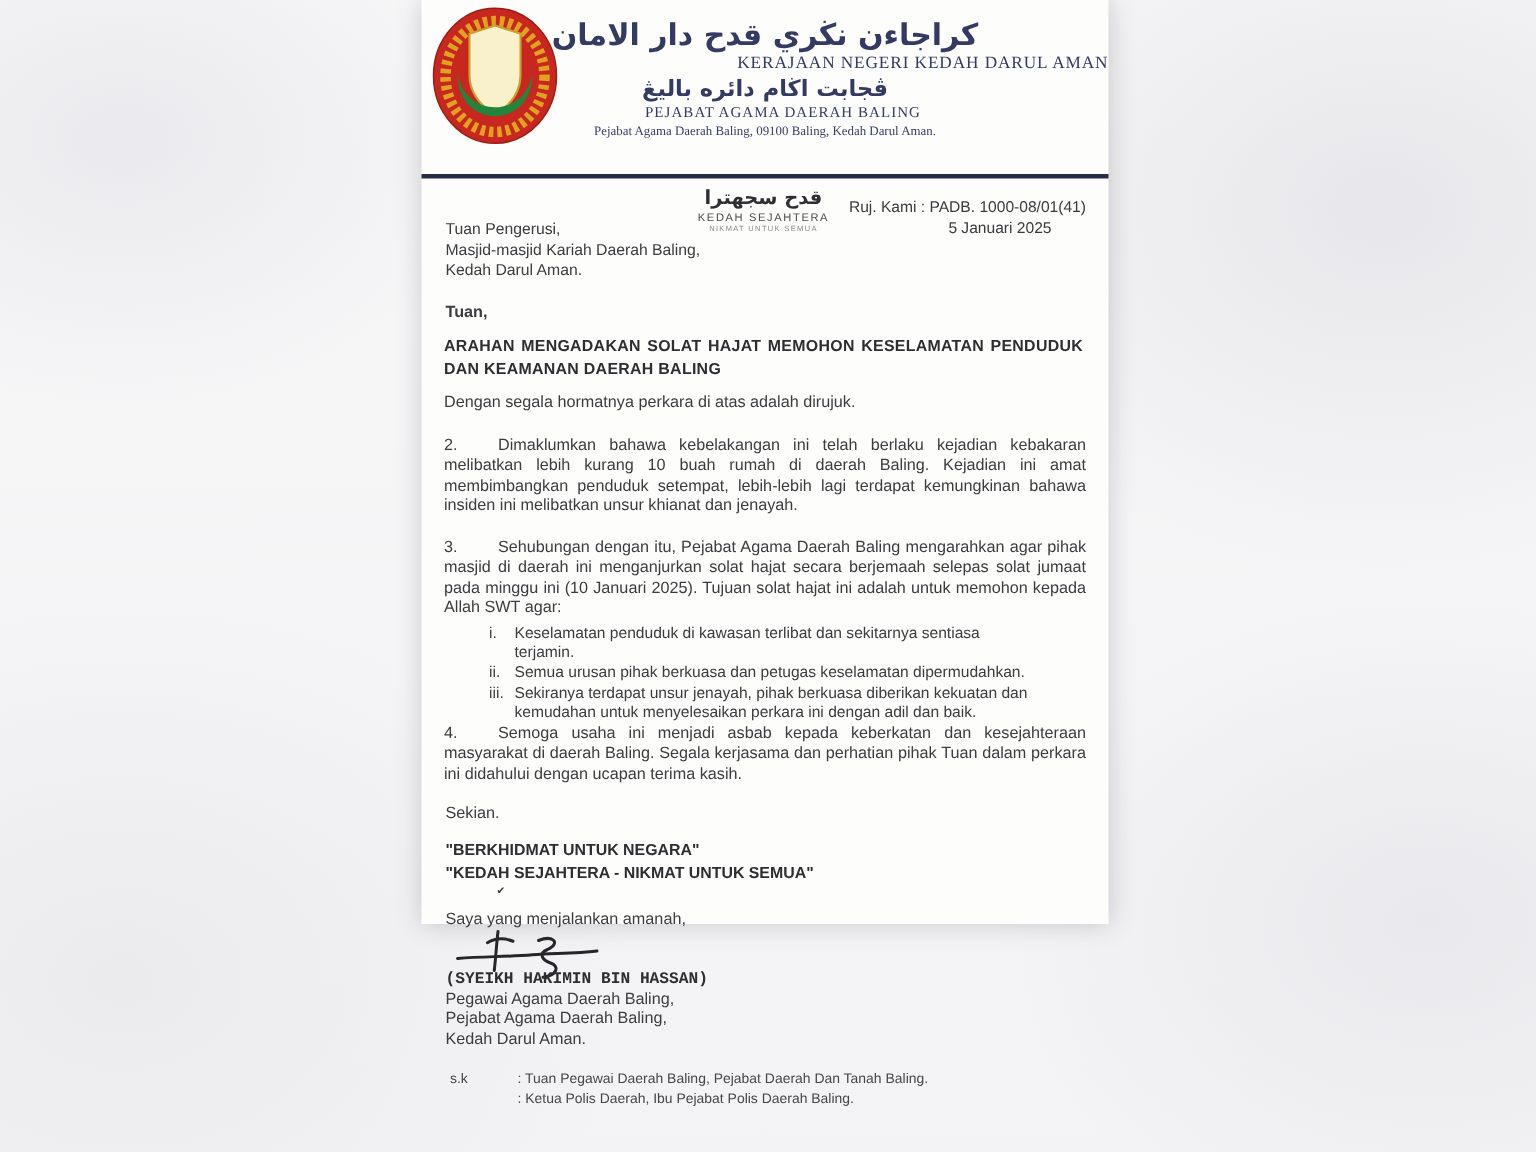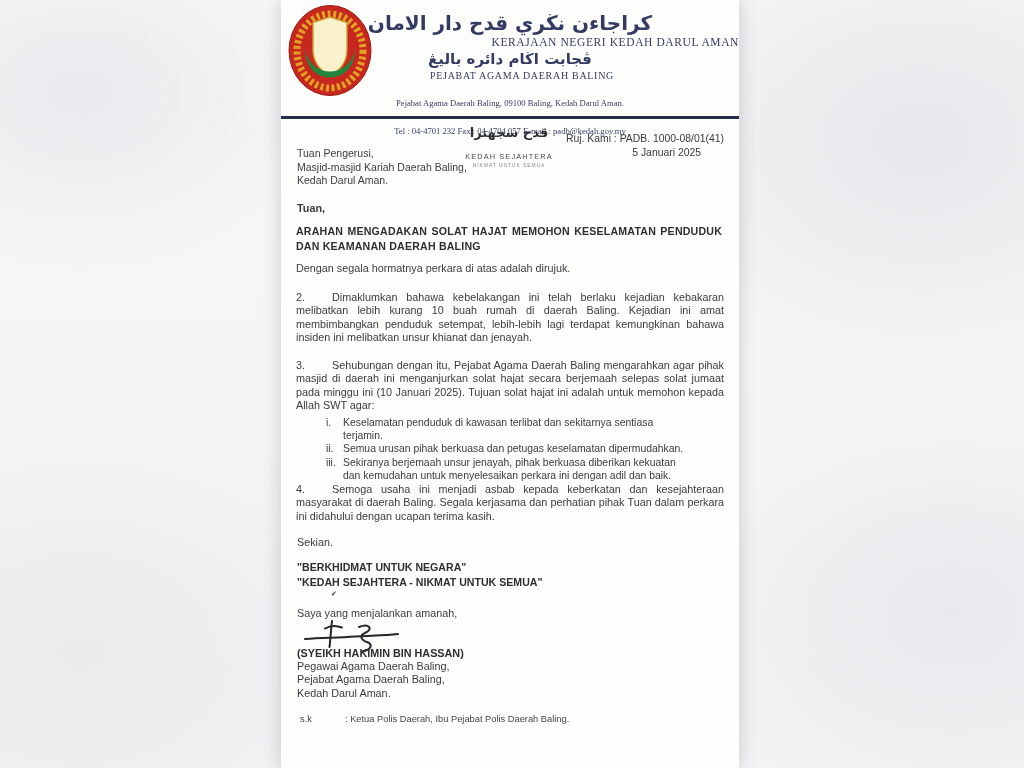--- a/index.html
+++ b/index.html
@@ -7,38 +7,38 @@
   .stage{
     position:relative;width:1024px;height:768px;
     background:
       radial-gradient(420px 300px at 8% 12%, #eaeaee 0%, rgba(234,234,238,0) 60%),
       radial-gradient(500px 380px at 90% 18%, #e7e7eb 0%, rgba(231,231,235,0) 65%),
       radial-gradient(560px 420px at 8% 85%, #ebebee 0%, rgba(235,235,238,0) 60%),
       radial-gradient(480px 360px at 93% 80%, #e9e9ed 0%, rgba(233,233,240,0) 60%),
       linear-gradient(#f7f7f8,#f3f3f5);
   }
   .paper{
-    position:absolute;left:281px;top:0;width:458px;height:768px;
+    position:absolute;left:281px;top:0;width:458px;height:616px;
     background:#fdfdfc;box-shadow:0 0 16px rgba(70,70,85,.25);
     color:#3c3c40;
   }
   .abs{position:absolute;}
   
   .lh{left:0;top:0;width:458px;text-align:center;color:#39406a;padding-top:12px;}
   .emblem{position:absolute;left:7px;top:4px;width:84px;height:93px;}
   .jawi-top{font-family:"DejaVu Sans",sans-serif;font-size:20px;font-weight:bold;line-height:23px;color:#343b63;}
   .gov{font-family:"Liberation Serif",serif;font-size:11.5px;letter-spacing:.6px;margin-top:1px;color:#343b63;text-align:right;}
   .jawi-dept{font-family:"DejaVu Sans",sans-serif;font-size:15px;font-weight:bold;margin-top:2px;color:#343b63;}
   .dept{font-family:"Liberation Serif",serif;font-size:10px;letter-spacing:.7px;margin-top:2px;color:#343b63;padding-left:24px;}
-  .addr,.contact{font-family:"Liberation Serif",serif;font-size:8.6px;line-height:11px;margin-top:17px;color:#39406a;}
+  .addr,.contact{font-family:"Liberation Serif",serif;font-size:8.6px;line-height:11px;margin-top:1px;color:#39406a;}
   .rule{left:0;top:116px;width:458px;height:3px;background:#272d47;}
   
   .ks{left:168px;top:126px;width:120px;text-align:center;color:#3a3a3e;}
   .ks-jawi{font-family:"DejaVu Sans",sans-serif;font-size:13px;font-weight:bold;line-height:13px;color:#2f2f33;}
-  .ks-title{font-size:7.4px;letter-spacing:1.1px;margin-top:13px;color:#4a4a4e;}
+  .ks-title{font-size:7.4px;letter-spacing:1.1px;margin-top:1px;color:#4a4a4e;}
   .ks-tag{font-size:5px;letter-spacing:.9px;margin-top:1px;color:#8a8a8e;}
   .ref{top:132px;right:15px;font-size:10.4px;line-height:13.5px;text-align:left;color:#3a3a3e;}
   .ref .date{text-align:right;padding-right:23px;}
   .recipient{left:16px;top:147px;font-size:10.5px;line-height:13.5px;}
   .salutation{left:16px;top:202px;font-size:10.8px;font-weight:bold;}
   
   .subject{left:15px;top:224px;width:426px;font-size:10.6px;font-weight:bold;line-height:15px;
            text-align:justify;letter-spacing:.2px;color:#2e2e32;}
   .subject::after{content:"";display:inline-block;width:0;}
   .para{left:15px;width:428px;font-size:10.8px;line-height:13.4px;text-align:justify;}
@@ -51,21 +51,21 @@
   .rlist .row{display:flex;}
   .rlist .mk{width:17px;flex:none;}
   .rlist .tx{flex:1;}
   .sekian{left:16px;top:536px;font-size:10.8px;}
   
   .slogans{left:16px;top:560px;font-size:10.6px;font-weight:bold;line-height:15px;color:#2e2e32;}
   .tick{left:50px;top:590px;font-size:7px;color:#3a3a3e;}
   .sign-intro{left:16px;top:607px;font-size:10.8px;}
   .signature{left:20px;top:616px;width:100px;height:38px;}
   .signer{left:16px;top:647px;font-size:10.8px;line-height:13.2px;}
-  .signer .name{font-weight:bold;color:#2e2e32;}
+  .signer .name{font-weight:bold;color:#2e2e32;font-family:Liberation Mono, monospace;}
   .sk{left:19px;top:713px;display:flex;font-family:"Liberation Sans",sans-serif;
       font-size:9.3px;line-height:12.5px;color:#46464a;}
   .sk .lbl{width:45px;flex:none;}
 </style>
 </head>
 <body>
 
 <div class="stage">
   <div class="paper">
 
@@ -74,21 +74,20 @@
         <ellipse cx="42" cy="46.5" rx="41" ry="45" fill="#c8271f" stroke="#9e1b14" stroke-width="1"></ellipse>
         <ellipse cx="42" cy="47" rx="33" ry="37" fill="none" stroke="#e0a321" stroke-width="7" stroke-dasharray="3 2.6"></ellipse>
         <path d="M42 13 L59 18.5 V46 Q59 62 42 72.5 Q25 62 25 46 V18.5 Z" fill="#f8f1cc" stroke="#caa22a" stroke-width="1.4"></path>
         <path d="M17 45 C22 75 62 75 67 45 C67 83 17 83 17 45 Z" fill="#23843b"></path>
       </svg>
       <div class="jawi-top">كراجاءن نڬري قدح دار الامان</div>
       <div class="gov">KERAJAAN NEGERI KEDAH DARUL AMAN</div>
       <div class="jawi-dept">ڤجابت اڬام دائره باليڠ</div>
       <div class="dept">PEJABAT AGAMA DAERAH BALING</div>
       <div class="addr">Pejabat Agama Daerah Baling, 09100 Baling, Kedah Darul Aman.</div>
-      <div class="contact">Tel : 04-4701 232    Fax : 04-4704 057    E-mail : padb@kedah.gov.my</div>
     </div>
     <div class="abs rule"></div>
 
     <div class="abs ks">
       <div class="ks-jawi">قدح سجهترا</div>
       <div class="ks-title">KEDAH SEJAHTERA</div>
       <div class="ks-tag">NIKMAT UNTUK SEMUA</div>
     </div>
     <div class="abs ref">
       <div>Ruj. Kami : PADB. 1000-08/01(41)</div>
@@ -112,21 +111,21 @@
       <div class="row">
         <span class="mk">i.</span>
         <span class="tx">Keselamatan penduduk di kawasan terlibat dan sekitarnya sentiasa terjamin.</span>
       </div>
       <div class="row">
         <span class="mk">ii.</span>
         <span class="tx">Semua urusan pihak berkuasa dan petugas keselamatan dipermudahkan.</span>
       </div>
       <div class="row">
         <span class="mk">iii.</span>
-        <span class="tx">Sekiranya berjemaah unsur jenayah, pihak berkuasa diberikan kekuatan dan kemudahan untuk menyelesaikan perkara ini dengan adil dan baik.</span>
+        <span class="tx">Sekiranya terdapat unsur jenayah, pihak berkuasa diberikan kekuatan dan kemudahan untuk menyelesaikan perkara ini dengan adil dan baik.</span>
       </div>
     </div>
 
     <div class="abs para p4"><span class="num">4.</span><span>Semoga usaha ini menjadi asbab kepada keberkatan dan kesejahteraan masyarakat di daerah Baling. Segala kerjasama dan perhatian pihak Tuan dalam perkara ini didahului dengan ucapan terima kasih.</span></div>
 
     <div class="abs sekian">Sekian.</div>
 
     <div class="abs slogans">
       <div>"BERKHIDMAT UNTUK NEGARA"</div>
       <div>"KEDAH SEJAHTERA - NIKMAT UNTUK SEMUA"</div>
@@ -147,18 +146,19 @@
     <div class="abs signer">
       <div class="name">(SYEIKH HAKIMIN BIN HASSAN)</div>
       <div>Pegawai Agama Daerah Baling,</div>
       <div>Pejabat Agama Daerah Baling,</div>
       <div>Kedah Darul Aman.</div>
     </div>
 
     <div class="abs sk">
       <span class="lbl">s.k</span>
       <span>
+        <div>: Tuan Pegawai Daerah Baling, Pejabat Daerah Dan Tanah Baling.</div>
         <div>: Ketua Polis Daerah, Ibu Pejabat Polis Daerah Baling.</div>
       </span>
     </div>
 
   </div>
 </div>
 
 </body></html>

